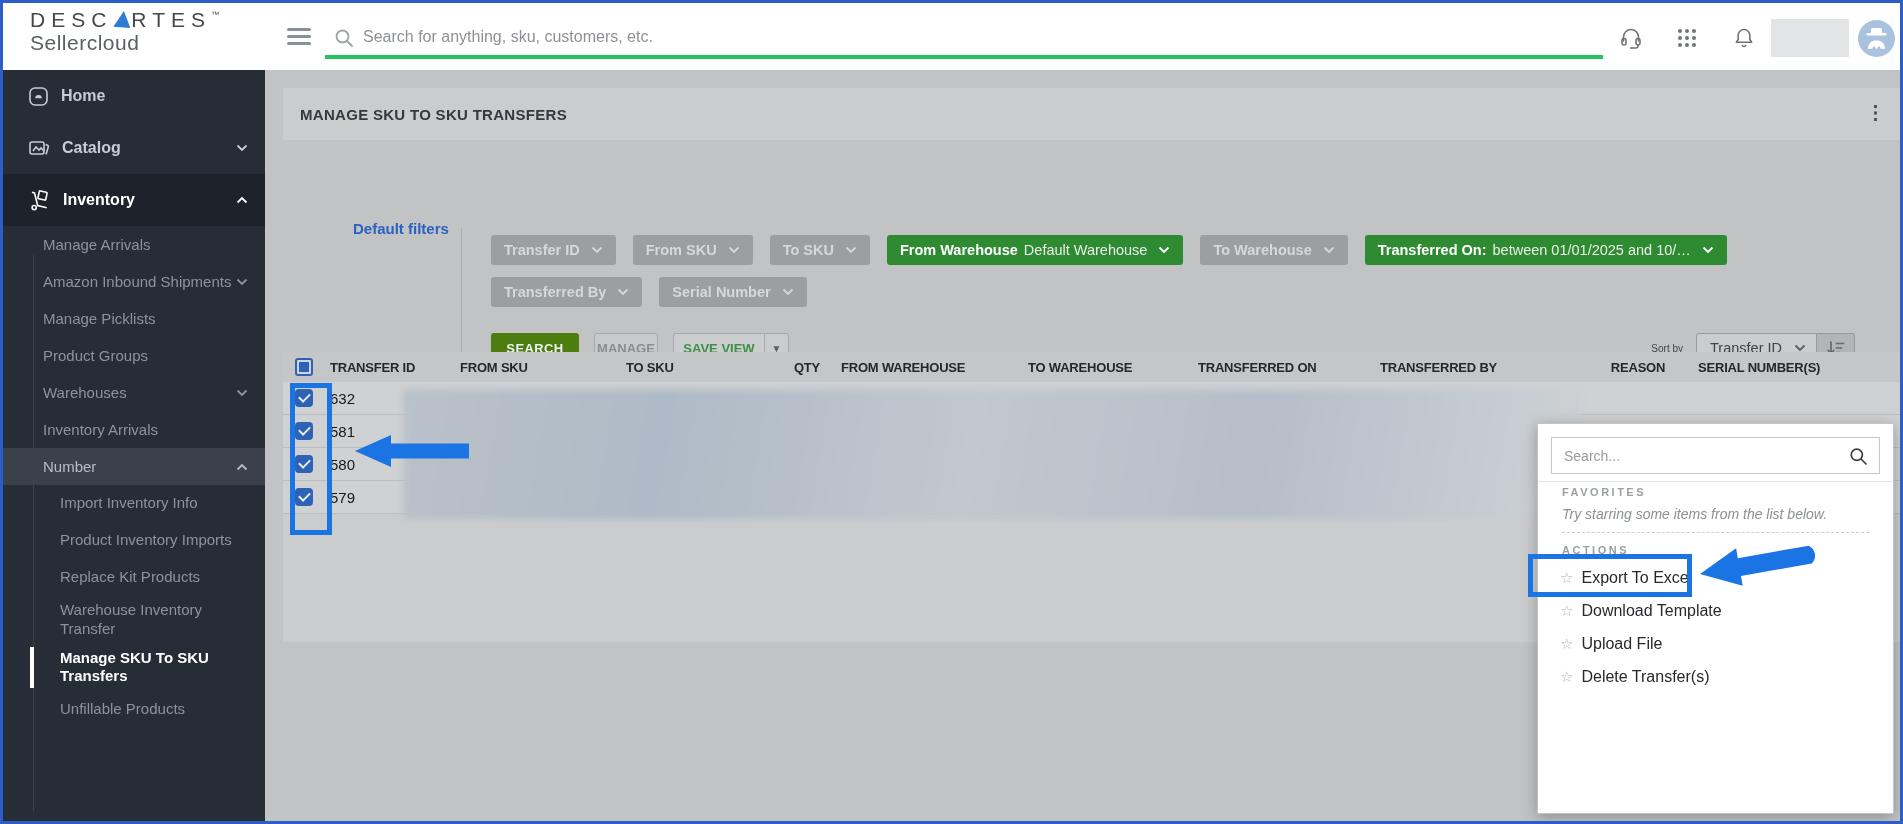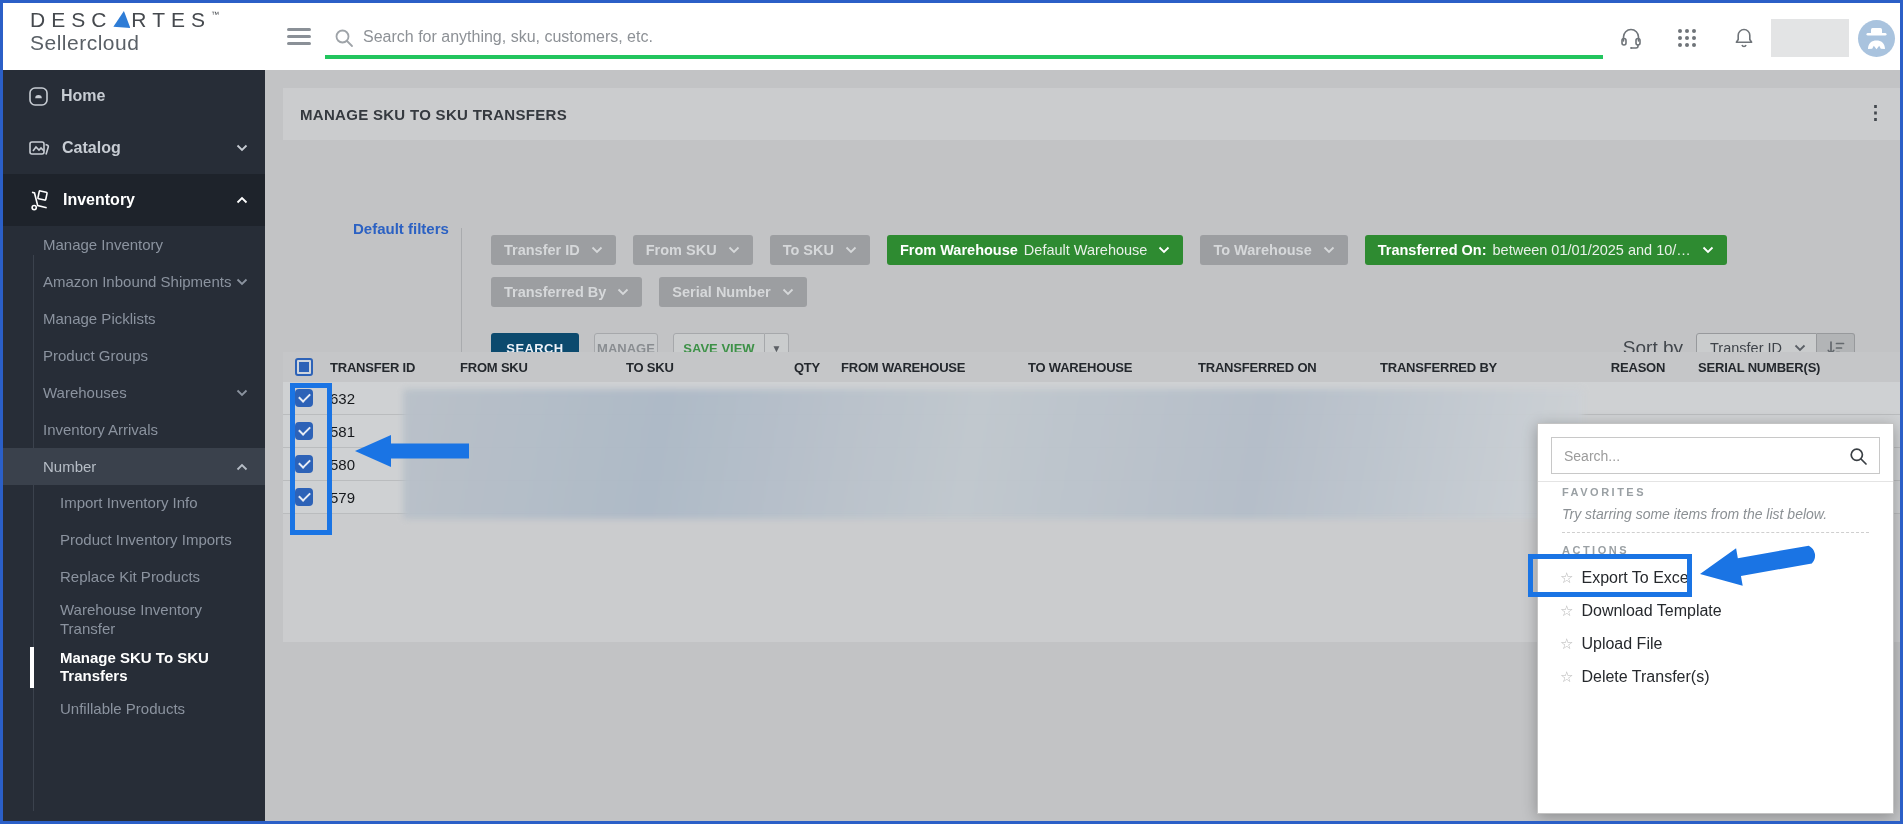--- a/index.html
+++ b/index.html
@@ -50,26 +50,26 @@
   .filters-vline{position:absolute;left:178px;top:88px;height:142px;width:1px;background:#a9abae}
   .chip-row{position:absolute;left:208px;display:flex;gap:17px}
   .chip-row.r0{top:95px}
   .chip-row.r1{top:137px}
   .chip{height:30px;display:flex;align-items:center;padding:0 13px;border-radius:3px;background:#9c9ea1;color:#d6d8da;font-size:14.5px;font-weight:700;cursor:pointer;white-space:nowrap}
   .chip .chip-value{font-weight:400;color:#e9f0e9;margin-left:6px}
   .chip .caret{margin-left:11px;display:inline-flex}
   .chip.active{background:#2e8b31;color:#fff}
   .btn-row{position:absolute;left:208px;top:193px;display:flex;align-items:center}
   .btn{height:30px;border-radius:3px;font-size:13px;font-weight:700;display:flex;align-items:center;justify-content:center;cursor:pointer}
-  .btn-search{width:88px;background:#0c4a6e;color:#eef2f8;letter-spacing:.4px}
+  .btn-search{width:88px;background:#4d7c0f;color:#eef2f8;letter-spacing:.4px}
   .btn-clear{width:64px;margin-left:15px;background:#c7c9cb;border:1px solid #a6a8ab;color:#898d91}
   .btn-save{width:92px;margin-left:15px;background:#cacccd;border:1px solid #a6a8ab;color:#3d9147;border-radius:3px 0 0 3px}
   .btn-save-caret{width:24px;height:30px;background:#cacccd;border:1px solid #a6a8ab;border-left:none;border-radius:0 3px 3px 0;display:flex;align-items:center;justify-content:center;cursor:pointer;color:#5c6065;font-size:10px}
   .sort-zone{position:absolute;right:48px;top:193px;display:flex;align-items:center}
-  .sort-label{font-size:19px;color:#41464c;margin-right:13px}
+  .sort-label{font-size:10px;color:#41464c;margin-right:13px}
   .sort-select{height:30px;min-width:112px;background:#cacccd;border:1px solid #97999c;border-radius:3px 0 0 3px;display:flex;align-items:center;padding:0 10px 0 13px;font-size:14.5px;color:#3f444a;cursor:pointer}
   .sort-select .caret{margin-left:12px;display:inline-flex}
   .sort-dir{width:38px;height:30px;background:#b2b4b6;border:1px solid #97999c;border-left:none;border-radius:0 3px 3px 0;display:flex;align-items:center;justify-content:center;cursor:pointer}
 
   .tablecard{position:absolute;left:18px;right:0;top:282px;height:290px;background:#cbccce}
   .tgrid{display:grid;grid-template-columns:42px 130px 166px 162px 53px 187px 170px 182px 208px 110px 1fr;align-items:center}
   .thead{height:30px;background:#c5c6c8;font-size:13px;font-weight:700;color:#24282d;letter-spacing:-.2px}
   .thead .th{padding-left:5px;white-space:nowrap}
   .th.qty,.td.qty{text-align:right;padding-right:16px}
   .th.reason{text-align:center;padding-left:0}
@@ -208,21 +208,21 @@
           </svg>
         </span>
         <span class="nav-label">Inventory</span>
         <span class="nav-chev up">
           <svg width="12" height="8" viewBox="0 0 12 8" fill="none" stroke="currentColor" stroke-width="1.8">
             <path d="M1.5 1.5 6 6l4.5-4.5"></path>
           </svg>
         </span>
       </div>
       <div class="nav-item lvl1">
-        <span class="nav-label">Manage Inventory</span>
+        <span class="nav-label">Manage Arrivals</span>
       </div>
       <div class="nav-item lvl1">
         <span class="nav-label">Amazon Inbound Shipments</span>
         <span class="nav-chev down">
           <svg width="12" height="8" viewBox="0 0 12 8" fill="none" stroke="currentColor" stroke-width="1.8">
             <path d="M1.5 1.5 6 6l4.5-4.5"></path>
           </svg>
         </span>
       </div>
       <div class="nav-item lvl1">

